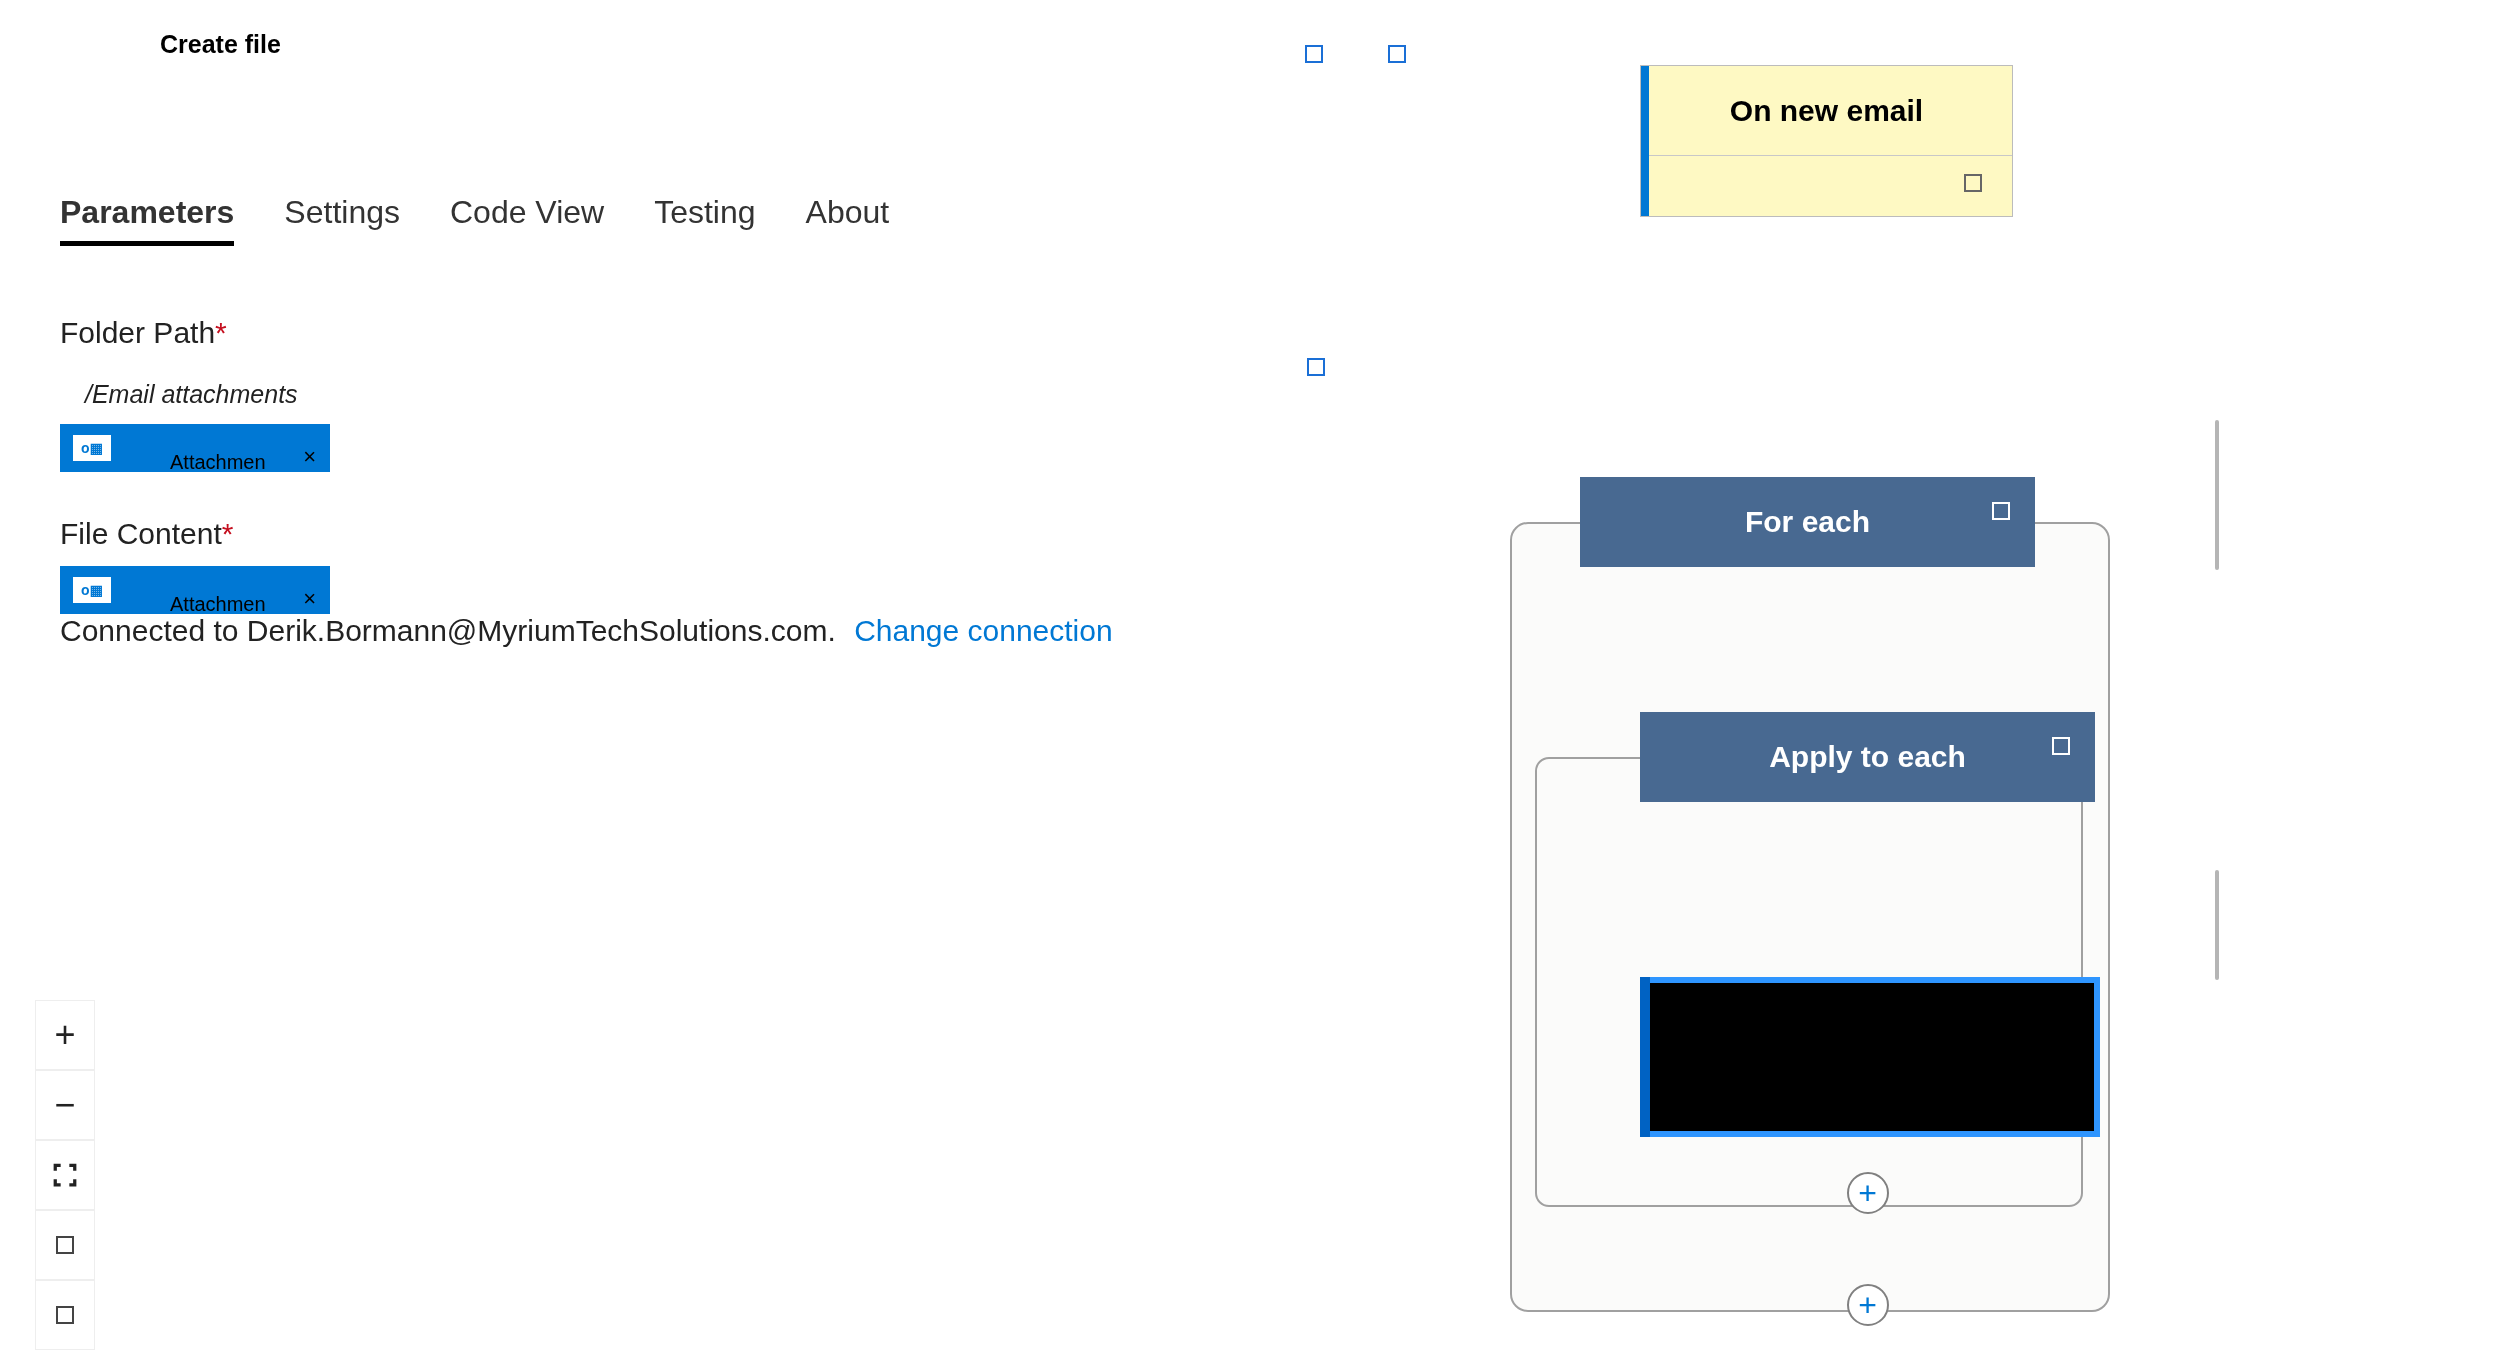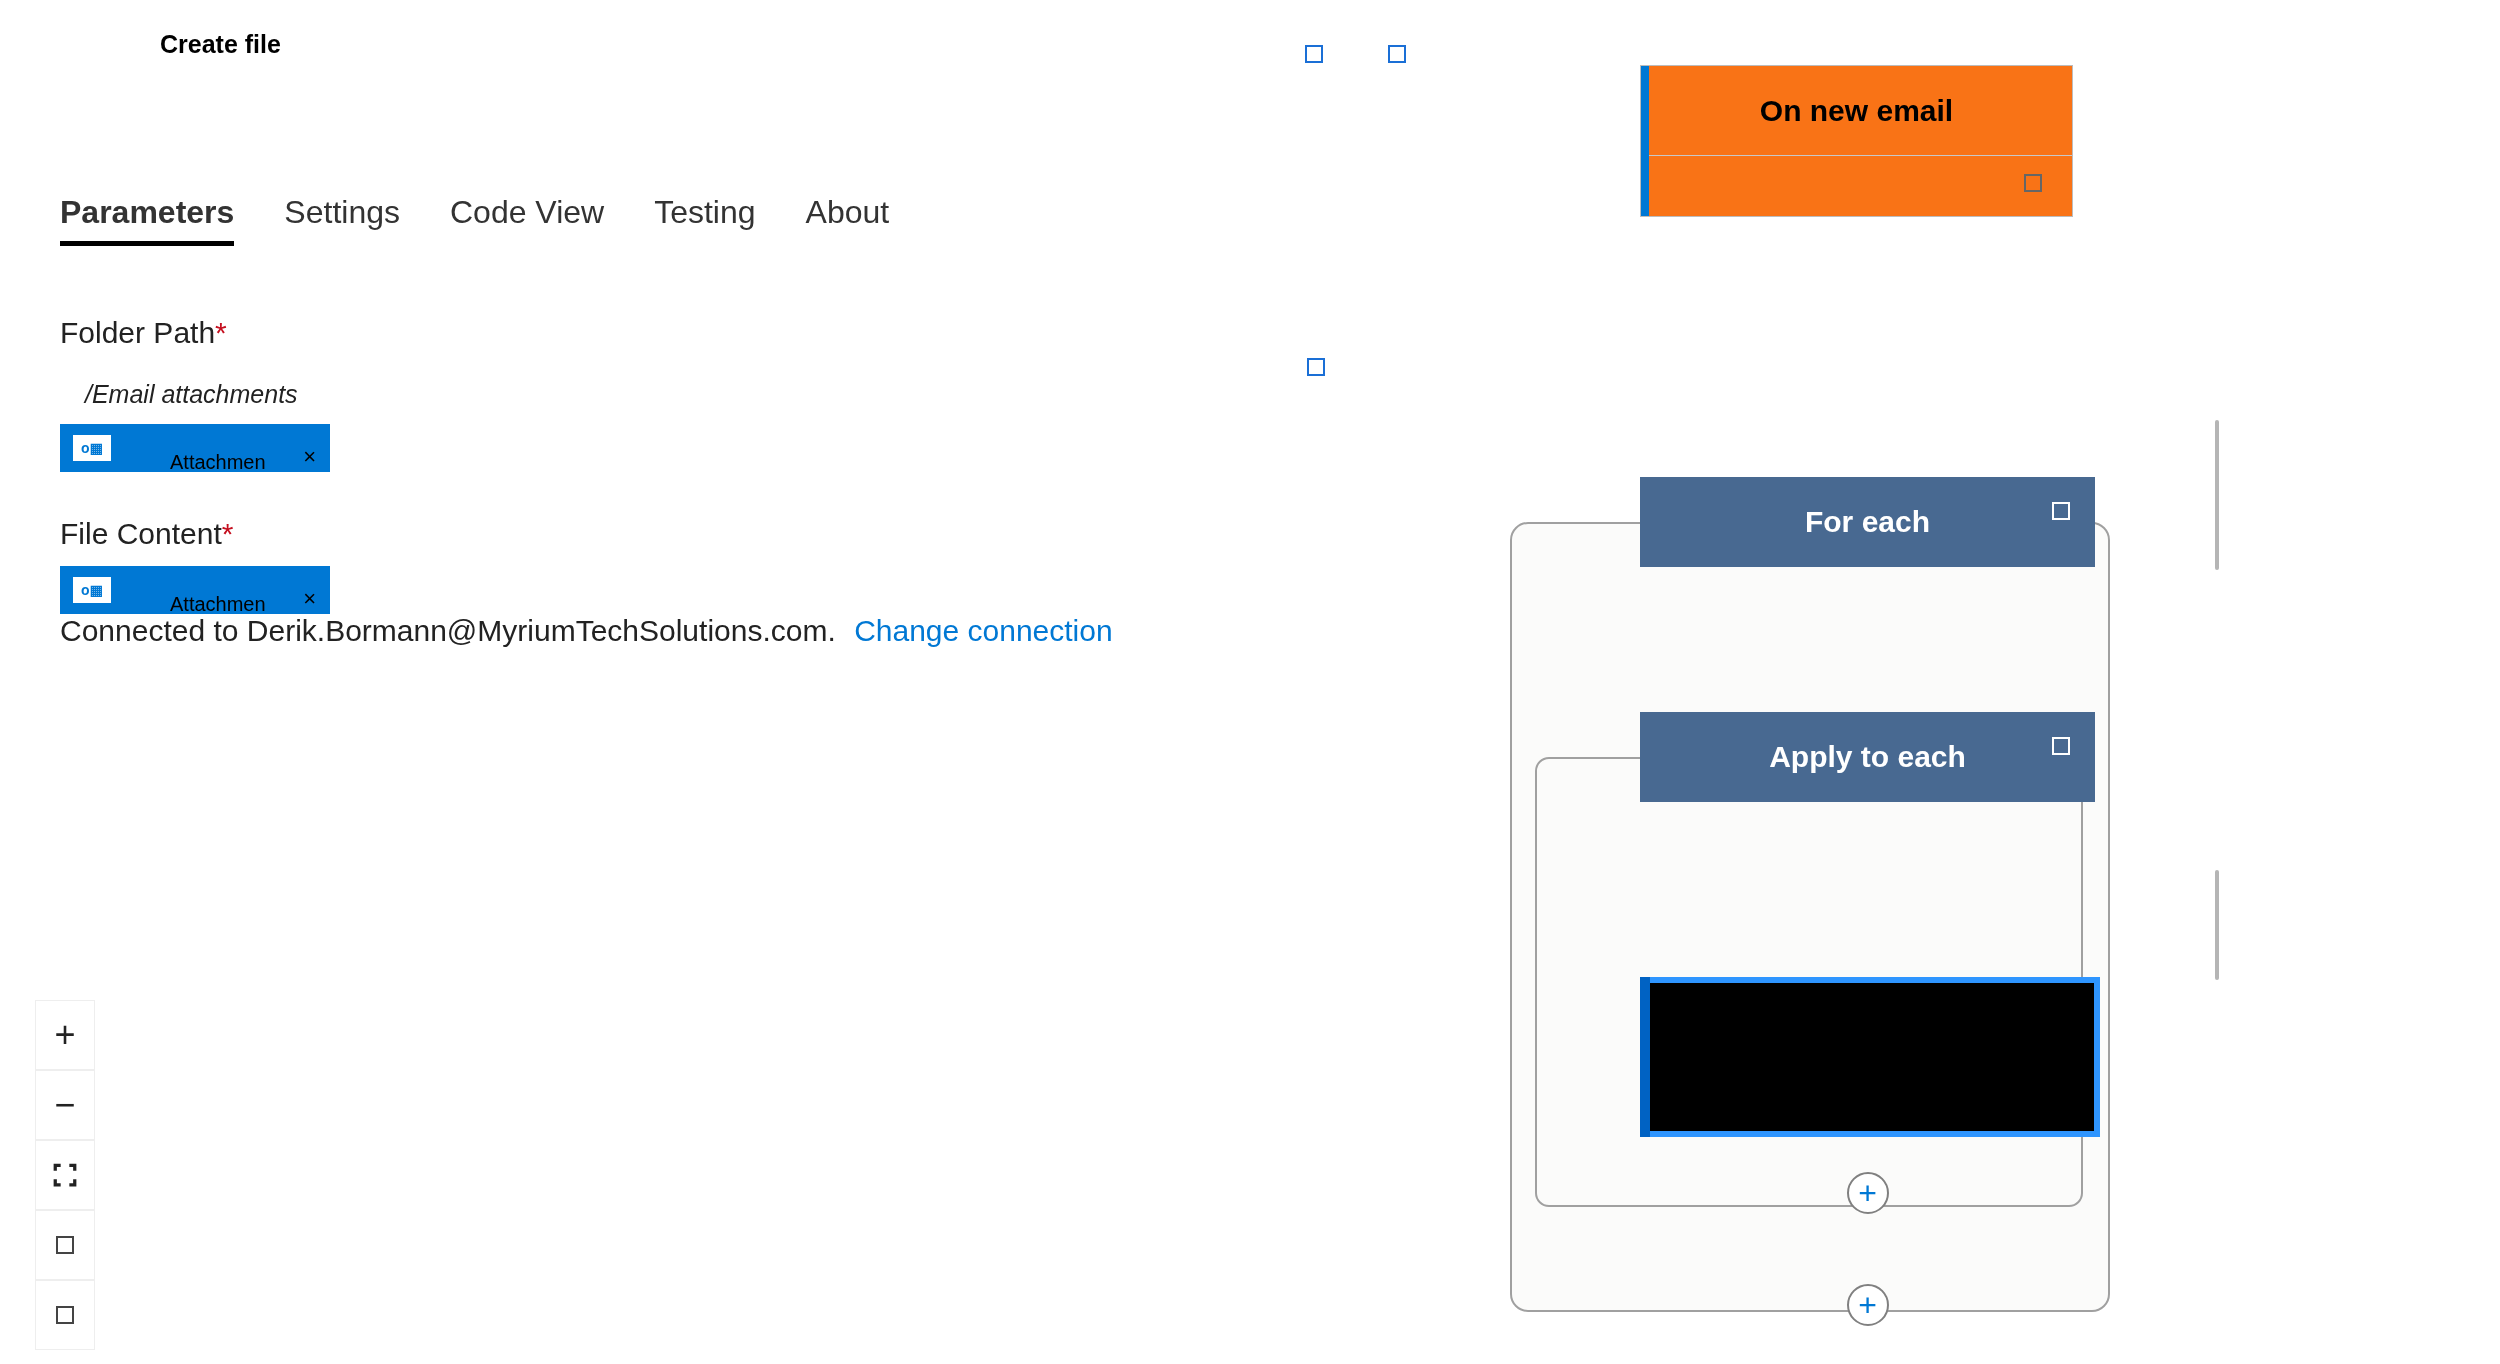--- a/index.html
+++ b/index.html
@@ -26,21 +26,21 @@
 
   .conn-row { font-size: 30px; color: #222; }
   .conn-link { color: #0078d4; cursor: pointer; margin-left: 10px; }
 
   
   .sqmark { position: absolute; width: 18px; height: 18px; border: 2px solid #1a6fd6; background: transparent; }
 
   
   .canvas { position: absolute; left: 1580px; top: 65px; }
 
-  .card-trigger { width: 433px; border: 1px solid #bcbcbc; background: #f97316; position: relative; }
+  .card-trigger { width: 373px; border: 1px solid #bcbcbc; background: #fef9c3; position: relative; }
   .card-trigger .blue-edge { position: absolute; left: 0; top: 0; bottom: 0; width: 8px; background: #0078d4; }
   .card-trigger .title-row { height: 90px; display:flex; align-items:center; justify-content:center; font-size: 30px; font-weight: 600; border-bottom: 1px solid #c8c8c8; }
   .card-trigger .body-row { height: 60px; position: relative; }
 
   .dark-header { background: #486991; color: #fff; height: 90px; display:flex; align-items:center; justify-content:center; font-size: 30px; font-weight: 600; position: relative; width: 455px; }
   .hdr-mark { position: absolute; right: 25px; top: 25px; width: 18px; height: 18px; border: 2px solid #fff; }
 
   .outer-container { margin-top: 260px; position: relative; }
   .outer-box { position: absolute; top: 45px; left: -70px; width: 600px; height: 790px; border: 2px solid #a0a0a0; border-radius: 18px; background: #fbfbfa; z-index: 0; }
 
@@ -115,21 +115,21 @@
       <div class="blue-edge"></div>
       <div class="title-row">On new email</div>
       <div class="body-row">
         <div class="sqmark" style="right:30px; top:18px; left:auto; border-color:#666;"></div>
       </div>
     </div>
   </div>
 
   <div class="outer-container">
     <div class="outer-box"></div>
-    <div class="dark-header z" style="margin-left:60px;">
+    <div class="dark-header z" style="">
       <span>For each</span>
       <span class="hdr-mark"></span>
     </div>
 
     <div class="inner-container">
       <div class="inner-box"></div>
       <div class="dark-header z" style="margin-left:60px;">
         <span>Apply to each</span>
         <span class="hdr-mark"></span>
       </div>

